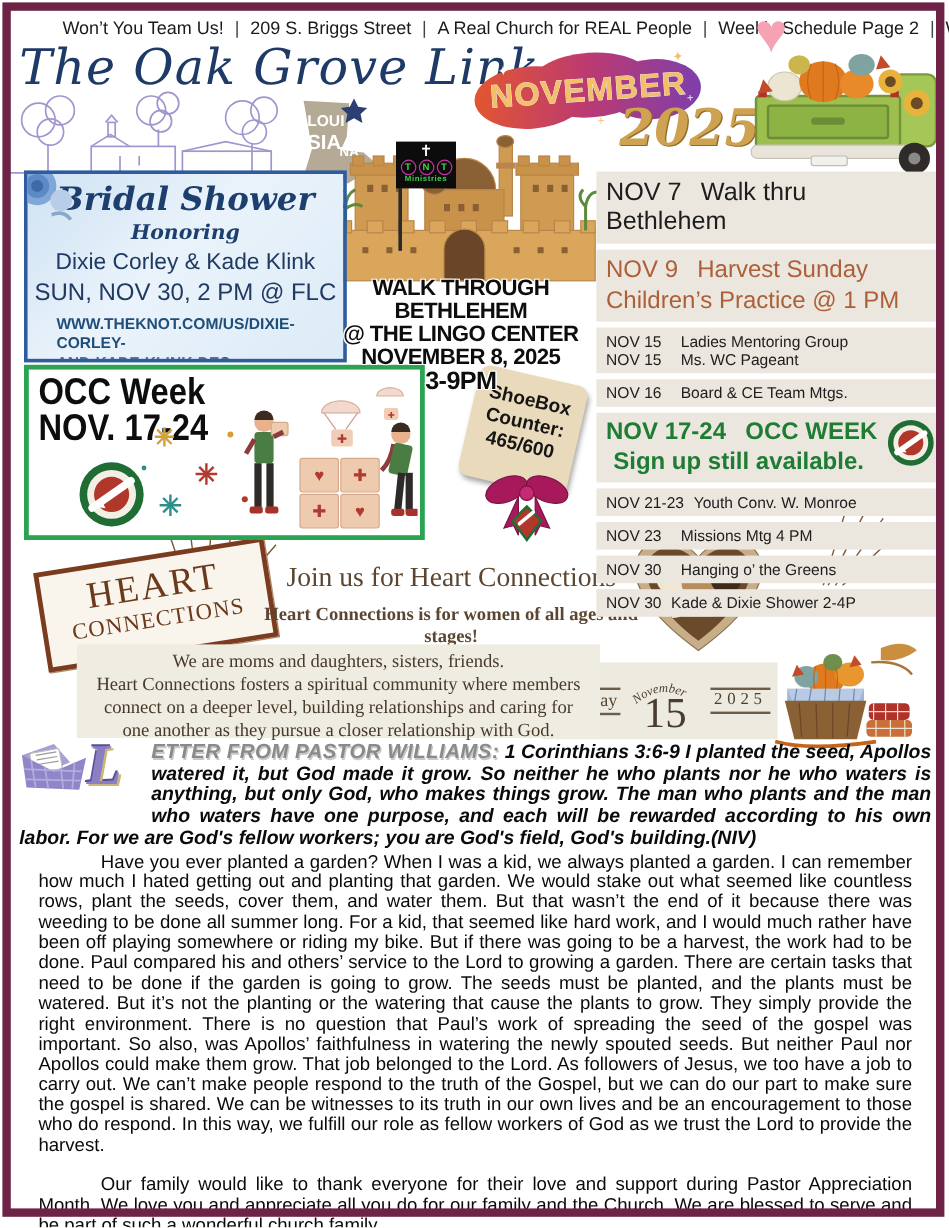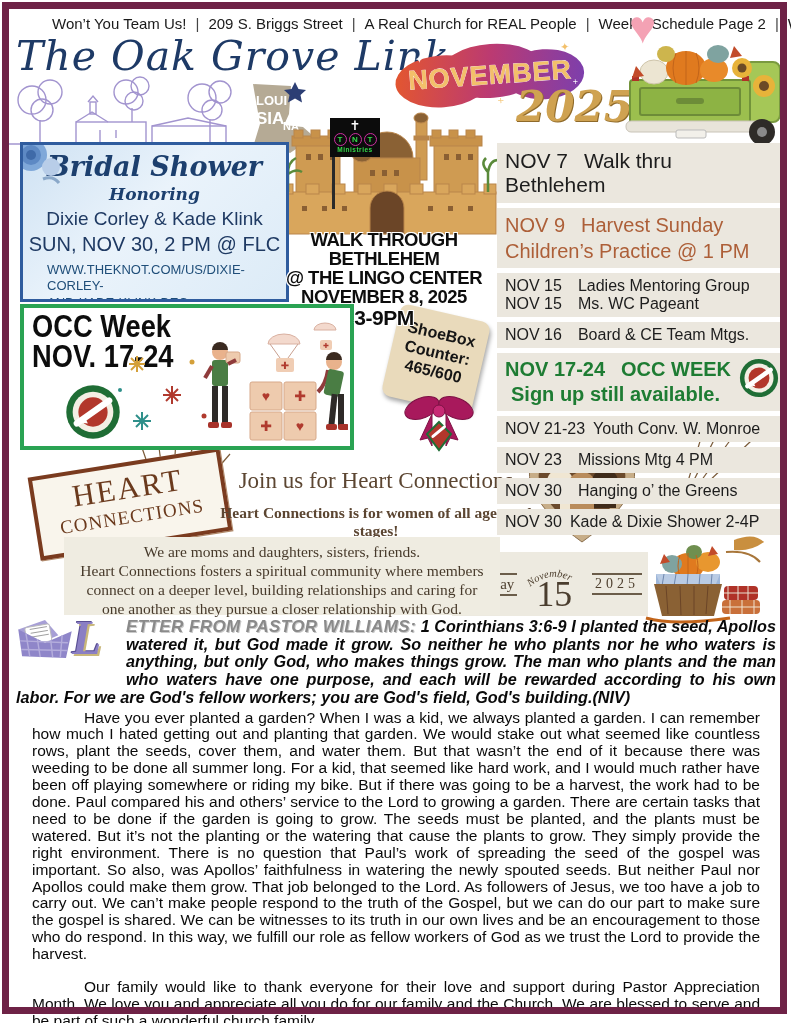--- a/index.html
+++ b/index.html
@@ -21,38 +21,38 @@
         font-size:42px;color:#cfa251;text-shadow:1px 1px 0 #8f6a2a;z-index:2;}
   .truck{position:absolute;left:616px;top:26px;z-index:2;}
   
   .bridal{position:absolute;left:20px;top:142px;width:263px;height:154px;border:3px solid #2f5c9e;
           background:linear-gradient(135deg,#cfe2f3 0%,#eaf3fb 45%,#dcebf7 100%);text-align:center;z-index:3;overflow:hidden;}
   .bridal .rose{position:absolute;left:-16px;top:-14px;}
   .bridal-title{margin-top:6px;font-family:"DejaVu Serif",serif;font-style:italic;font-weight:bold;font-size:27px;color:#1c3f6e;}
   .bridal-hon{font-family:"DejaVu Serif",serif;font-style:italic;font-weight:bold;font-size:17px;color:#1c3f6e;margin-top:2px;}
   .bridal-names{font-size:19px;color:#1f3a63;margin-top:4px;}
   .bridal-when{font-size:20px;color:#1f3a63;margin-top:3px;}
-  .bridal-reg{font-size:13px;font-weight:normal;color:#1f4e79;margin-top:6px;line-height:1.25;text-align:left;padding-left:24px;}
+  .bridal-reg{font-size:13px;font-weight:bold;color:#1f4e79;margin-top:6px;line-height:1.25;text-align:left;padding-left:24px;}
   
   .castle{position:absolute;left:278px;top:110px;z-index:2;}
   .tntflag{position:absolute;left:330px;top:118px;width:50px;height:39px;background:#0c0c0c;z-index:4;
            text-align:center;color:#fff;line-height:1;}
   .tntflag .cross{font-size:13px;display:block;margin-top:1px;}
   .tntflag .tnts{display:flex;justify-content:center;gap:2px;margin-top:1px;}
   .tntflag .tnts span{display:inline-block;width:11px;height:11px;border:1.5px solid #cc2fa0;border-radius:50%;
            color:#35d94a;font-size:8px;font-weight:bold;line-height:11px;}
   .tntflag .min{color:#35d94a;font-size:6.5px;font-weight:bold;letter-spacing:.5px;display:block;margin-top:1px;}
   .flagpole{position:absolute;left:332px;top:157px;width:3px;height:52px;background:#2a2a2a;z-index:3;}
   .beth-text{position:absolute;left:260px;top:230px;width:248px;text-align:center;z-index:4;
              font-weight:900;color:#0d0d0d;line-height:19px;font-size:18.5px;letter-spacing:-0.5px;
              text-shadow:1px 1px 0 #fff,-1px -1px 0 #fff,1px -1px 0 #fff,-1px 1px 0 #fff;}
   .beth-text .t4{font-size:21px;margin-top:2px;}
   
   .events{position:absolute;left:497px;top:143px;width:288px;display:flex;flex-direction:column;gap:5px;z-index:3;}
-  .ev{background:#ebe7de;padding:4px 8px;font-size:16px;color:#1d1d1d;position:relative;}
+  .ev{background:#ebe7de;padding:4px 8px;font-size:13px;color:#1d1d1d;position:relative;}
   .ev .d{margin-right:16px;}
   .ev.big{font-size:21px;padding:6px 8px;}
   .ev.brown{color:#ad5f38;font-size:20px;line-height:1.3;}
   .ev.green{color:#1e7c33;font-weight:bold;font-size:20px;line-height:1.25;}
   .ev .l2{display:block;}
   .ev .occlogo{position:absolute;right:6px;top:5px;}
   
   .occbox{position:absolute;left:20px;top:304px;width:326px;height:138px;border:4px solid #2aa353;background:#fff;z-index:3;overflow:hidden;}
   .occ-title{position:absolute;left:8px;top:4px;font-size:31px;line-height:30px;font-weight:900;color:#0d0d0d;
              transform:scaleX(.88);transform-origin:left top;letter-spacing:0;}

